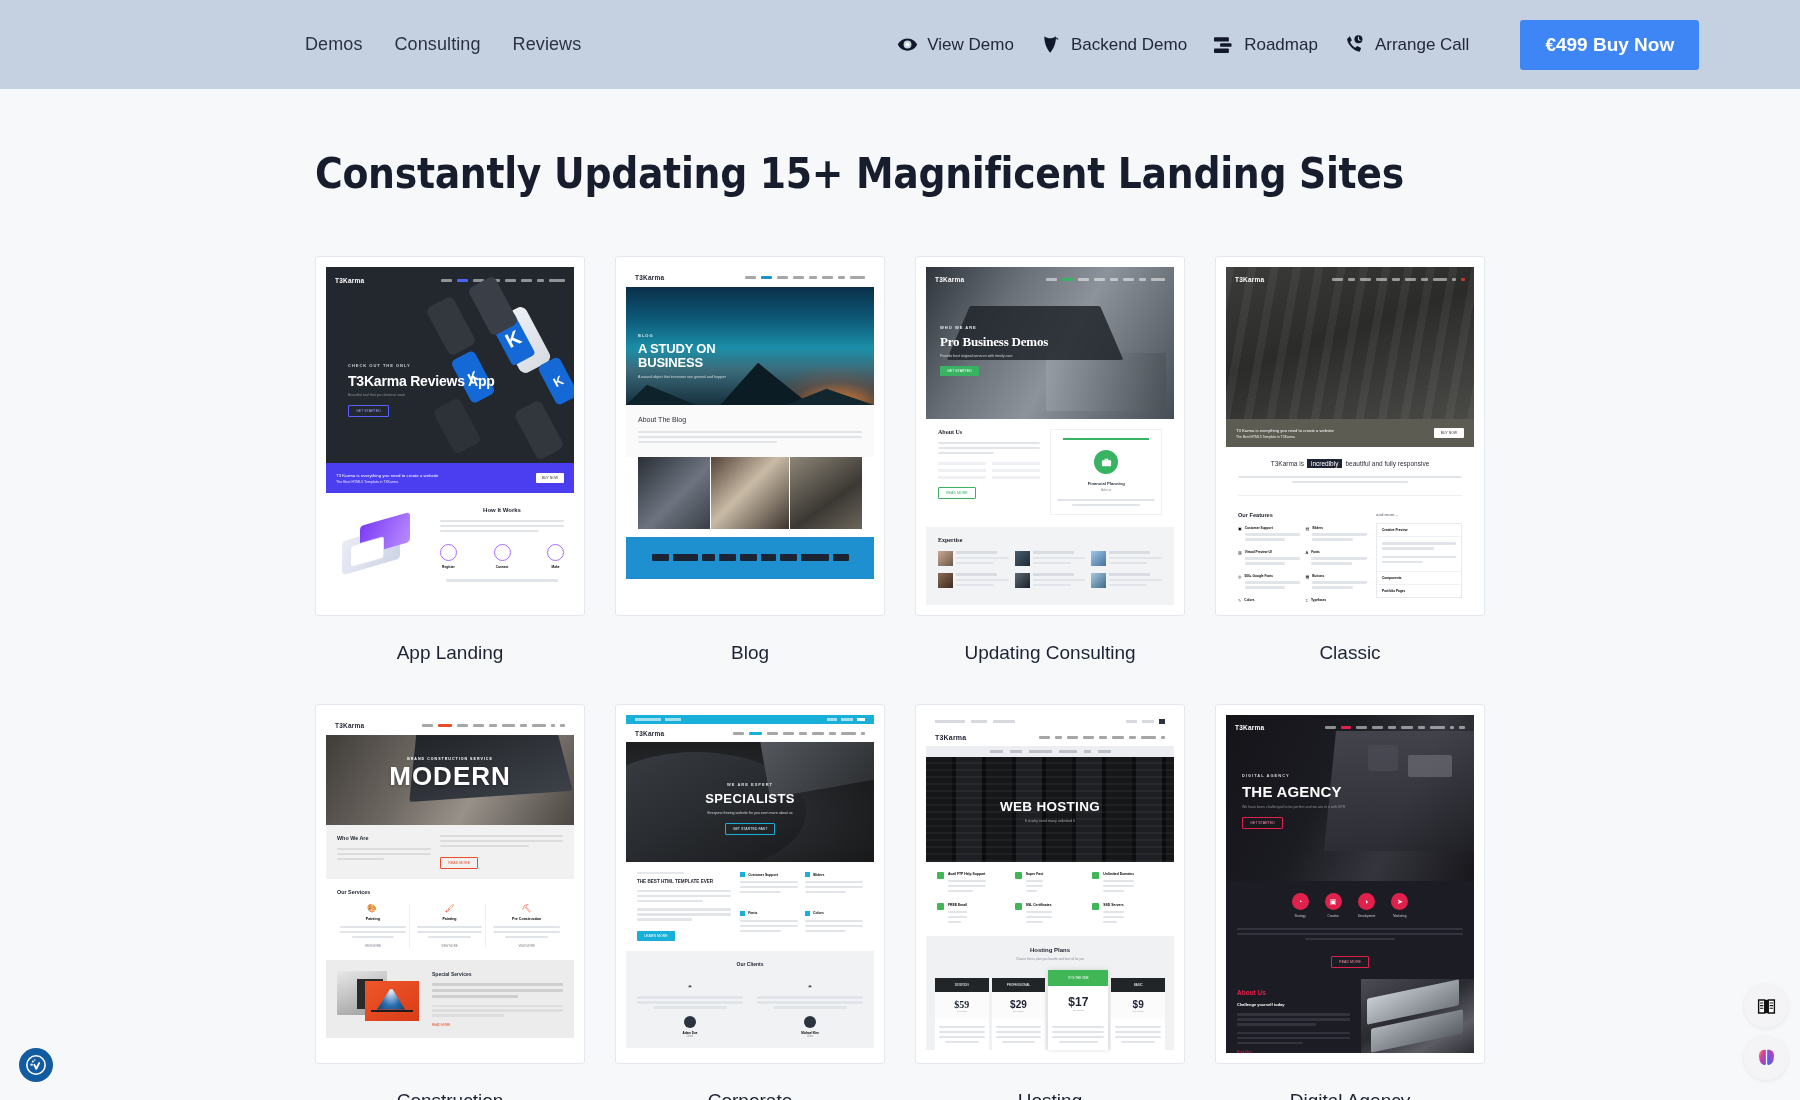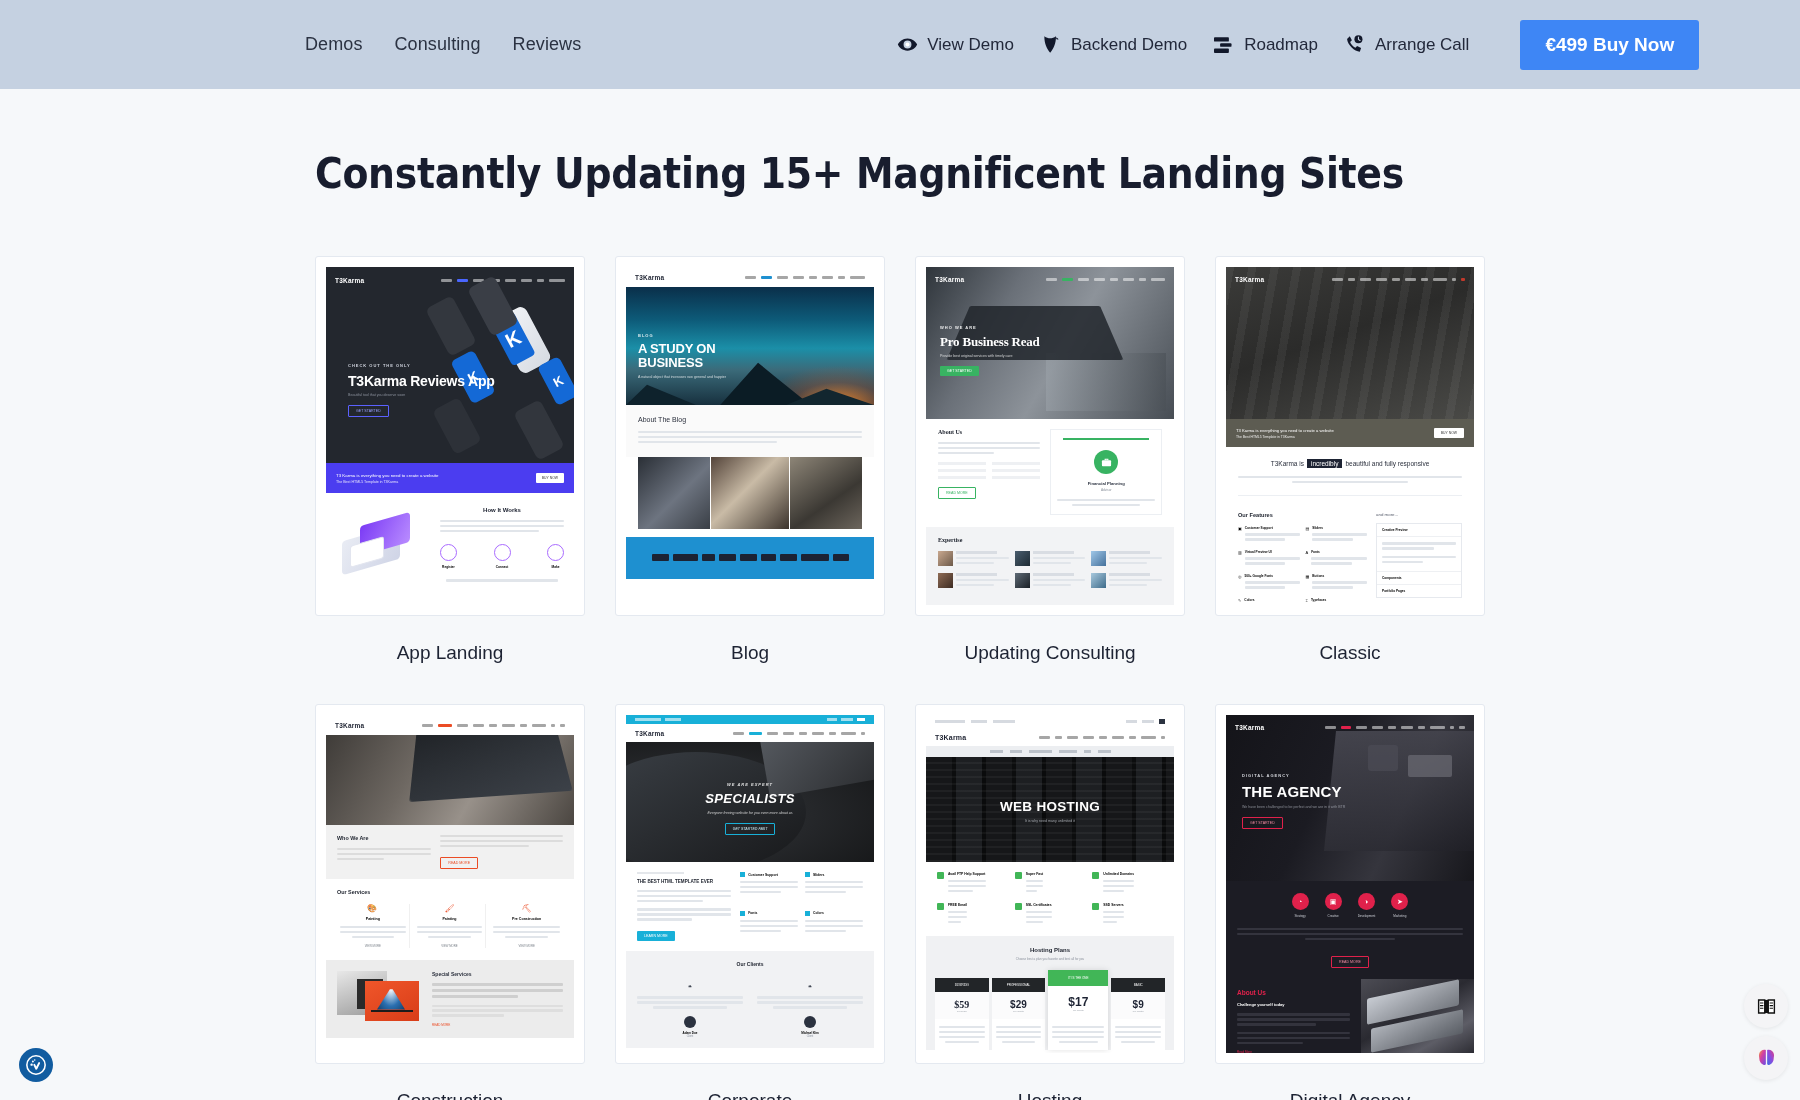--- a/index.html
+++ b/index.html
@@ -322,21 +322,21 @@
                   <i></i>
                   <i></i>
                   <i style="width:8px"></i>
                   <i></i>
                   <i style="width:7px"></i>
                   <i style="width:14px"></i>
                 </span>
             </div>
             <div style="position:absolute;left:14px;top:58px;color:#fff;">
               <div class="kicker" style="opacity:.9;">WHO WE ARE</div>
-              <div class="htitle" style="font-size:13px;margin-top:4px;font-family:'Liberation Serif',serif;">Pro Business Read</div>
+              <div class="htitle" style="font-size:13px;margin-top:4px;font-family:'Liberation Serif',serif;">Pro Business Demos</div>
               <div class="sub" style="margin-top:4px;">Provide best original services with timely care</div>
               <div class="pill" style="background:#38b362;color:#fff;margin-top:7px;">GET STARTED</div>
             </div>
           </div>
           <div style="background:#fff;padding:10px 12px 12px;display:flex;gap:10px;">
             <div style="flex:1.05;">
               <div style="font-size:6px;font-weight:800;color:#232833;font-family:'Liberation Serif',serif;">About Us</div>
               <div class="lines" style="margin-top:7px;">
                   <div></div>
                   <div></div>
@@ -594,20 +594,24 @@
                   <i class="dark"></i>
                   <i class="dark"></i>
                   <i class="dark" style="width:8px"></i>
                   <i class="dark" style="width:13px"></i>
                   <i class="dark" style="width:7px"></i>
                   <i class="dark" style="width:14px"></i>
                   <i class="dark" style="width:4px"></i>
                   <i class="dark" style="width:5px"></i>
                 </span>
             </div>
+            <div style="position:absolute;left:0;right:0;top:42px;text-align:center;">
+              <div class="kicker" style="color:#fff;font-size:3.6px;">BRAND CONSTRUCTION SERVICE</div>
+              <div style="color:#fff;font-size:26px;font-weight:900;letter-spacing:1px;line-height:1;margin-top:2px;text-shadow:0 1px 3px rgba(0,0,0,.35);">MODERN</div>
+            </div>
           </div>
           <div style="background:#f1f1f1;padding:10px 11px;display:flex;gap:9px;">
             <div style="flex:1;">
               <div style="font-size:5.4px;font-weight:800;color:#232833;">Who We Are</div>
               <div class="lines" style="margin-top:7px;">
                   <div style="background:#dcdcdc"></div>
                   <div style="background:#dcdcdc"></div>
                   <div style="width:50%;background:#dcdcdc"></div>
                 </div>
             </div>
@@ -707,21 +711,21 @@
                 <i class="dark" style="width:8px"></i>
                 <i class="dark" style="width:12px"></i>
                 <i class="dark" style="width:7px"></i>
                 <i class="dark" style="width:15px"></i>
                 <i class="dark" style="width:4px"></i>
               </span>
           </div>
           <div style="height:120px;position:relative;overflow:hidden;background:radial-gradient(ellipse at 25% 60%,#4e5258 0%,#26282b 45%,#121314 100%);">
             <div style="position:absolute;left:-40px;top:10px;width:220px;height:120px;border-radius:50%;background:linear-gradient(150deg,#3b4046,#17181a);"></div>
             <div style="position:absolute;right:-10px;top:-14px;width:120px;height:60px;background:linear-gradient(140deg,#55595f,#2a2c2f);transform:rotate(-10deg);"></div>
-            <div style="position:absolute;left:0;right:0;top:40px;text-align:center;color:#fff;font-style:italic;">
+            <div style="position:absolute;left:0;right:0;top:40px;text-align:center;color:#fff;">
               <div class="kicker" style="opacity:.85;">WE ARE EXPERT</div>
               <div class="htitle" style="font-size:13px;margin-top:4px;letter-spacing:.4px;">SPECIALISTS</div>
               <div class="sub" style="margin-top:5px;">Everyone freeing website for you even more about us</div>
               <div class="pill" style="border:1px solid #18b0d8;color:#cfeff8;margin-top:8px;">GET STARTED FAST</div>
             </div>
           </div>
           <div style="background:#fff;padding:10px 11px;display:flex;gap:9px;">
             <div style="flex:1.15;">
               <div style="height:2px;background:#e4e7eb;width:50%;"></div>
               <div style="font-size:4.6px;font-weight:800;margin-top:5px;color:#232833;">THE BEST HTML TEMPLATE EVER</div>

